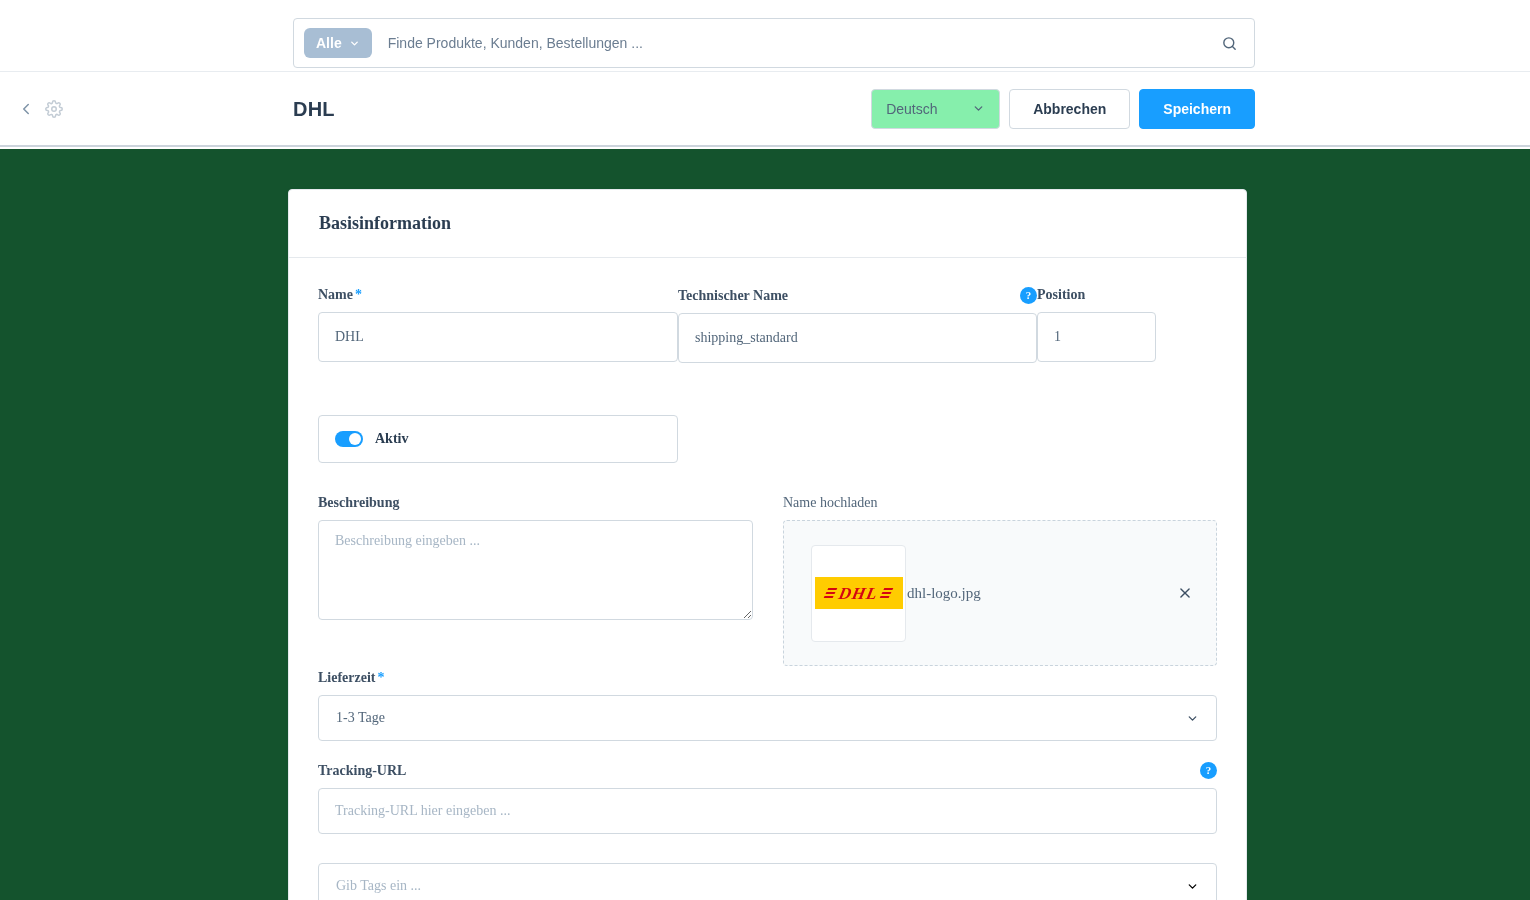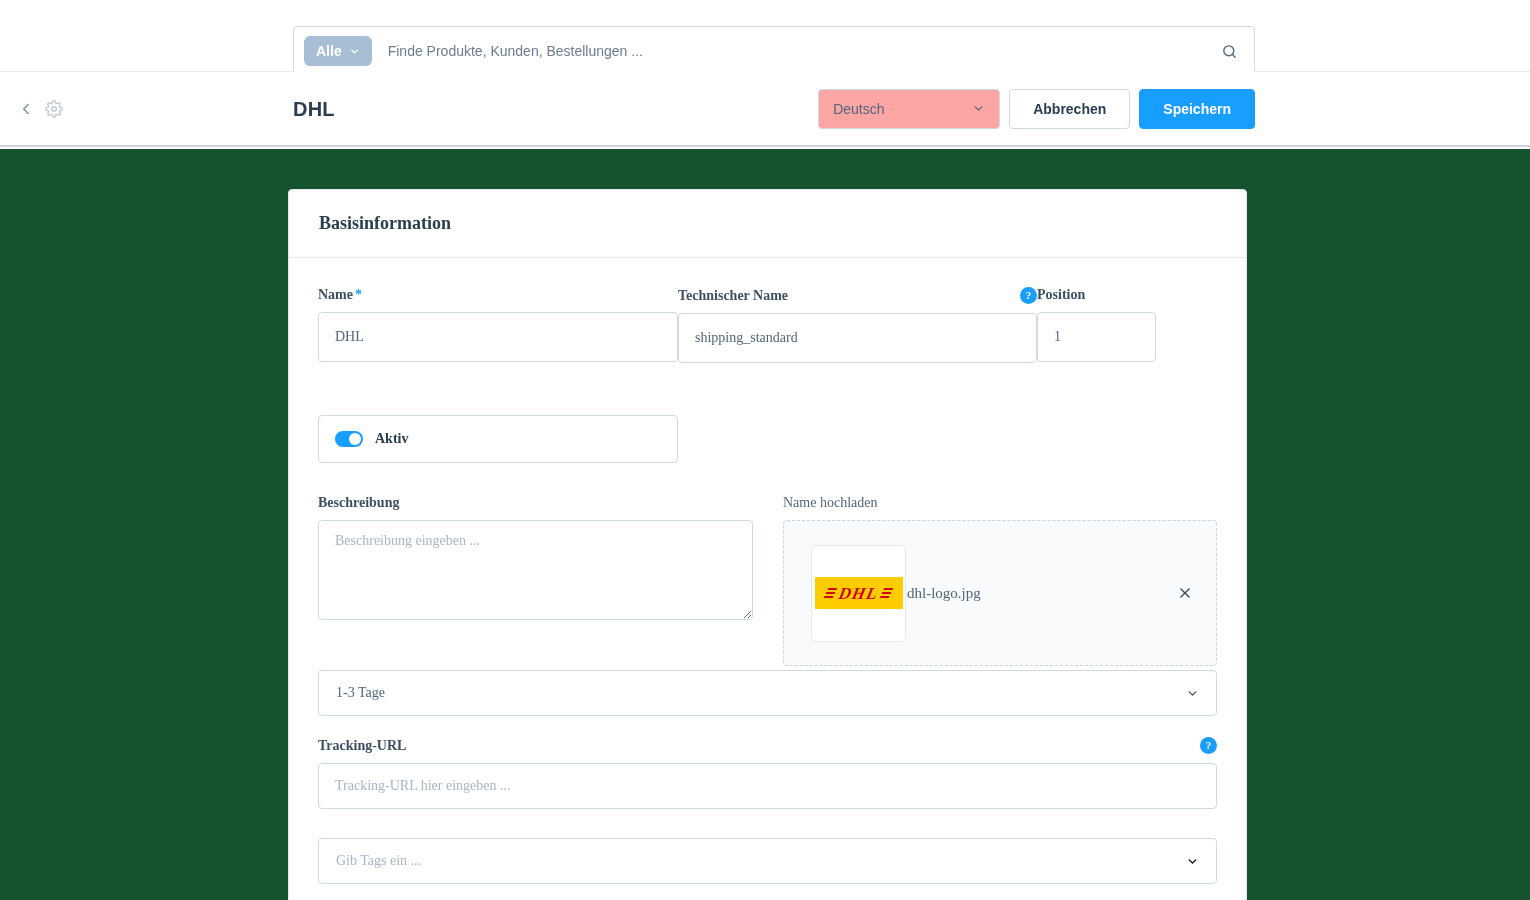--- a/index.html
+++ b/index.html
@@ -2,21 +2,21 @@
 <html><head>
 <meta charset="utf-8">
 <style>
   * { margin:0; padding:0; box-sizing:border-box; }
   html,body { background:#fff; }
   body { font-family:"Liberation Sans","DejaVu Sans",sans-serif; }
   .app { position:relative; width:1530px; height:900px; background:#fff; overflow:hidden; }
 
   
   .topbar { position:relative; height:72px; background:#fff; border-bottom:1px solid #e8ecf0; }
-  .searchbar { position:absolute; left:293px; top:26px; width:962px; height:50px;
+  .searchbar { position:absolute; left:293px; top:18px; width:962px; height:50px;
     border:1px solid #d1d9e0; border-radius:4px; background:#fff;
     display:flex; align-items:center; padding:0 16px 0 10px; }
   .search-type { display:flex; align-items:center; gap:7px; height:30px; padding:0 12px;
     background:#a8bed4; color:#fff; border:none; border-radius:6px;
     font-family:inherit; font-size:14px; font-weight:700; cursor:pointer; }
   .search-type svg { color:#fff; }
   .search-input { flex:1; margin-left:16px; border:none; outline:none;
     font-family:inherit; font-size:14px; color:#52667a; background:transparent; }
   .search-input::placeholder { color:#6b7d91; opacity:1; }
   .search-glyph { color:#52667a; display:flex; align-items:center; cursor:pointer; }
@@ -24,21 +24,21 @@
   
   .pageheader { position:relative; height:75px; background:#fff; border-bottom:2px solid #ccd4dc; }
   .icon-btn { position:absolute; top:50%; transform:translateY(-50%); background:none; border:none;
     cursor:pointer; display:flex; align-items:center; }
   .back-btn { left:17px; color:#7e93a7; }
   .gear-btn { left:45px; color:#c3ccd5; }
   .page-title { position:absolute; left:293px; top:50%; transform:translateY(-50%);
     font-size:20px; font-weight:600; color:#2b3d51; letter-spacing:.2px; }
   .header-actions { position:absolute; right:275px; top:50%; transform:translateY(-50%);
     display:flex; align-items:center; gap:9px; }
-  .lang-select { width:182px; height:40px; background:#fca5a5; border:1px solid #d1d9e0; border-radius:4px;
+  .lang-select { width:129px; height:40px; background:#86efac; border:1px solid #d1d9e0; border-radius:4px;
     display:flex; align-items:center; justify-content:space-between; padding:0 14px;
     font-family:inherit; font-size:14px; color:#52667a; cursor:pointer; }
   .lang-select svg { color:#52667a; }
   .btn { height:40px; padding:0 23px; border-radius:4px; font-family:inherit; font-size:14px;
     font-weight:700; cursor:pointer; }
   .btn-secondary { background:#fff; border:1px solid #d1d9e0; color:#2b3d51; }
   .btn-primary { background:#189eff; border:1px solid #189eff; color:#fff; }
 
   
   .content { position:absolute; top:149px; left:0; right:0; bottom:0; background:#14532d;font-family:Liberation Serif, serif; }
@@ -218,20 +218,21 @@
                       <line x1="5" y1="5" x2="19" y2="19"></line>
                       <line x1="19" y1="5" x2="5" y2="19"></line>
                     </svg>
                 </span>
               </button>
             </div>
           </div>
         </div>
 
         <div class="block-delivery">
+          <label class="field-label"><span>Lieferzeit</span><span class="req">*</span></label>
           <div class="select-box">
             <span class="select-value">1-3 Tage</span>
             <span style="display:flex">
               <svg width="13" height="13" viewBox="0 0 24 24" fill="none" stroke="currentColor" stroke-width="2.4" stroke-linecap="round" stroke-linejoin="round">
                   <path d="M6 9l6 6 6-6"></path>
                 </svg>
             </span>
           </div>
         </div>
 

